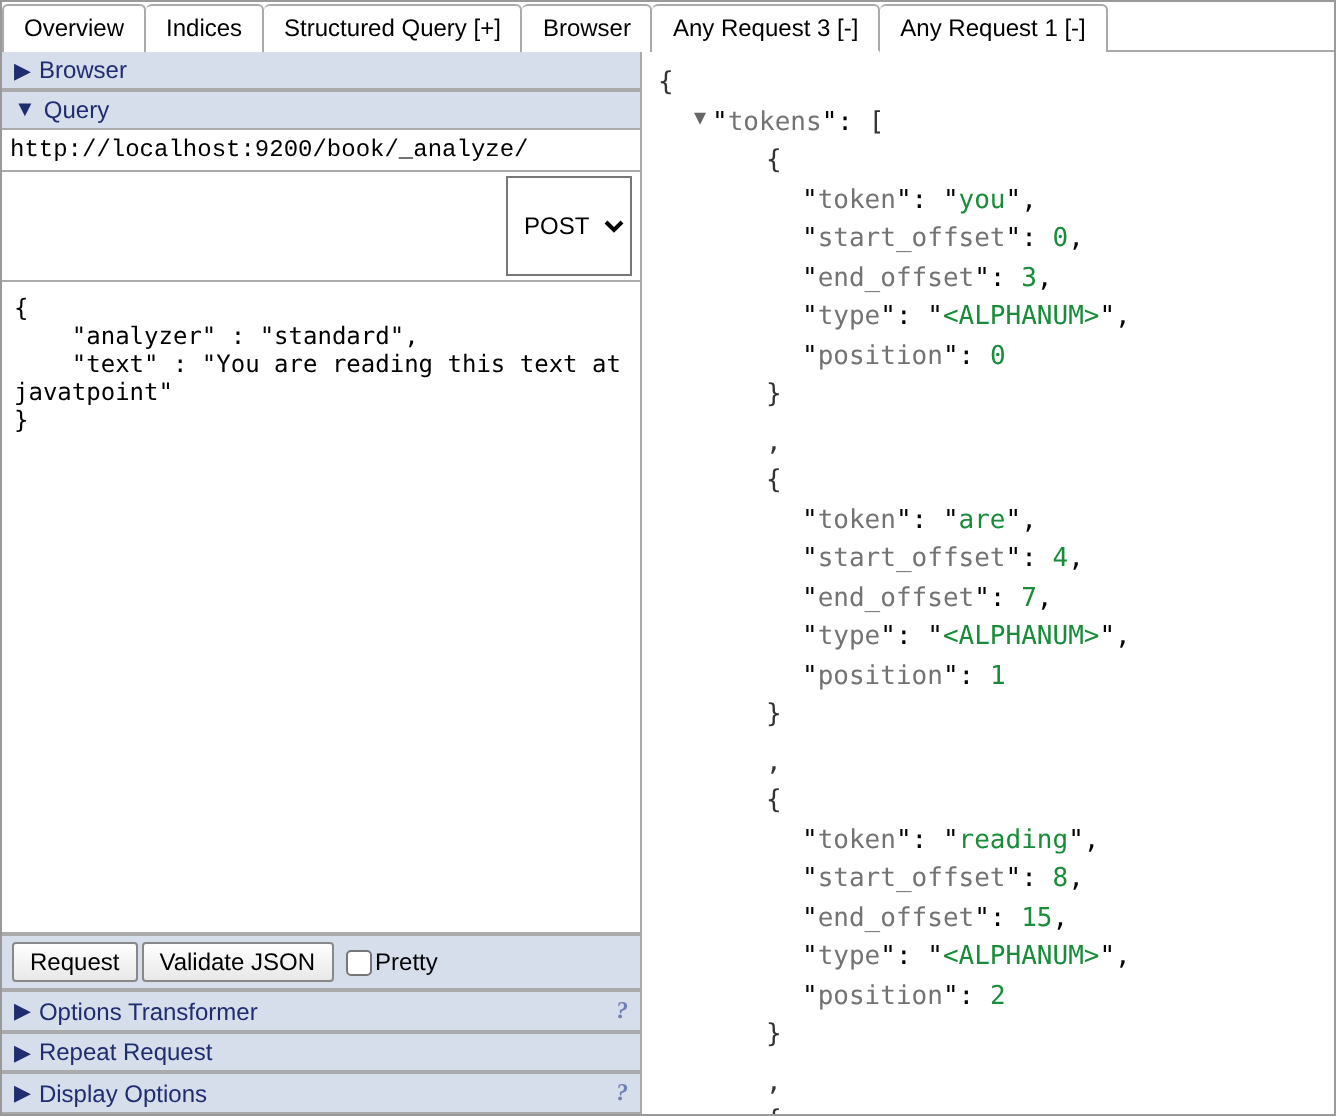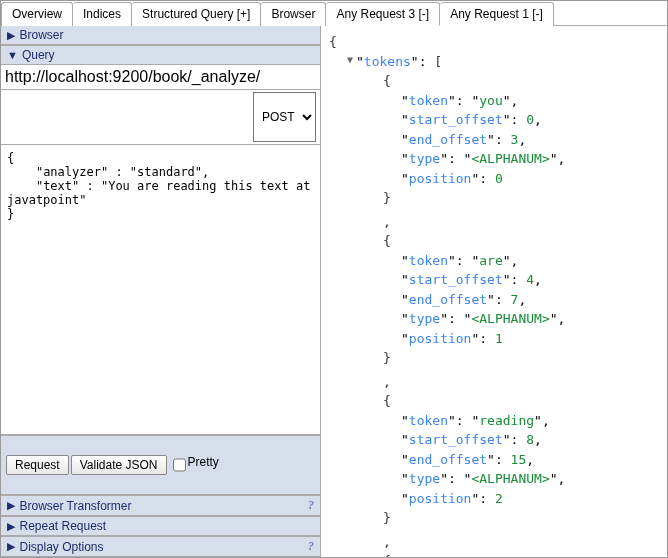--- a/index.html
+++ b/index.html
@@ -10,28 +10,28 @@
     .tab.active { background: #fff; border-bottom: 1px solid #fff; font-weight: normal; z-index:2; }
     .content { display: flex; height: calc(100% - 25px); }
     .left-panel { width: 320px; border-right: 1px solid #aaa; display: flex; flex-direction: column; }
     .right-panel { flex: 1; padding: 6px 8px; overflow: auto; font-family: Consolas, Menlo, monospace; font-size: 13px; line-height: 1.5; }
     .section-header { background: #d6deec; border-bottom: 1px solid #aaa; border-top:1px solid #aaa; padding: 2px 6px; color: #1f2c6e; font-weight: normal; display: flex; align-items: center; cursor: pointer; }
     .section-header:first-child { border-top:none; }
     .section-header .triangle { margin-right: 4px; color: #1f2c6e; font-size:11px; }
     .section-header.help { justify-content: space-between; }
     .section-header .help-icon { color: #3a4a9a; font-style: italic; font-weight: bold; font-family: serif; opacity:.65; }
     .url-row { display: flex; border-bottom: 1px solid #aaa; }
-    .url-input { flex: 1; padding: 3px 4px; border: none; font-size: 16px; font-family: Liberation Sans, sans-serif; outline: none; }
+    .url-input { flex: 1; padding: 3px 4px; border: none; font-size: 12px; font-family: Liberation Mono, monospace; outline: none; }
     .method-row { display: flex; justify-content: flex-end; border-bottom: 1px solid #aaa; }
     .method-select { padding: 16px 4px; border: 1px solid #777; margin: 2px 4px; font-size:12px; background:#fff; }
     .body-textarea { width: 100%; flex: 1; min-height: 260px; resize: none; border: none; padding: 6px; font-family: Consolas, Menlo, monospace; font-size: 12px; outline: none; border-bottom:1px solid #aaa; }
-    .btn-row { background: #d6deec; padding: 19px 5px; display: flex; gap: 2px; border-bottom: 1px solid #aaa; border-top:1px solid #aaa; }
+    .btn-row { background: #d6deec; padding: 3px 5px; display: flex; align-items: center; gap: 2px; border-bottom: 1px solid #aaa; border-top:1px solid #aaa; }
     .btn { background: linear-gradient(#fff,#e8e8e8); border: 1px solid #888; padding: 2px 8px; cursor: pointer; font-size: 12px; border-radius:2px; }
     .btn-row input[type=checkbox]{ margin-left:4px; }
-    .json-key { color: #3b82f6; margin-top: 43px; }
+    .json-key { color: #737373; margin-top: 43px; }
     .json-str { color: #188c38; text-align: center; }
     .json-num { color: #188c38; }
     .json-punc { color: #333; }
     .indent0 { margin-left: 0; }
     .indent1 { margin-left: 18px; display:flex; align-items:flex-start; }
     .indent2 { margin-left: 54px; }
     .indent3 { margin-left: 72px; }
     .twist { color: #666; font-size:10px; margin-right:3px; cursor:pointer; }
     .token-block { margin-bottom: 4px; }
   </style>
@@ -74,21 +74,21 @@
     <div class="btn-row">
       <button class="btn">Request</button>
       <button class="btn">Validate JSON</button>
       <input type="checkbox" style="">
       <label>Pretty</label>
     </div>
 
     <div class="section-header help">
       <span style="display:flex;align-items:center;">
         <span class="triangle">▶</span>
-        <span>Browser Transformer</span>
+        <span>Options Transformer</span>
       </span>
       <span class="help-icon">?</span>
     </div>
     <div class="section-header">
       <span class="triangle">▶</span>
       <span>Repeat Request</span>
     </div>
     <div class="section-header help">
       <span style="display:flex;align-items:center;">
         <span class="triangle">▶</span>

